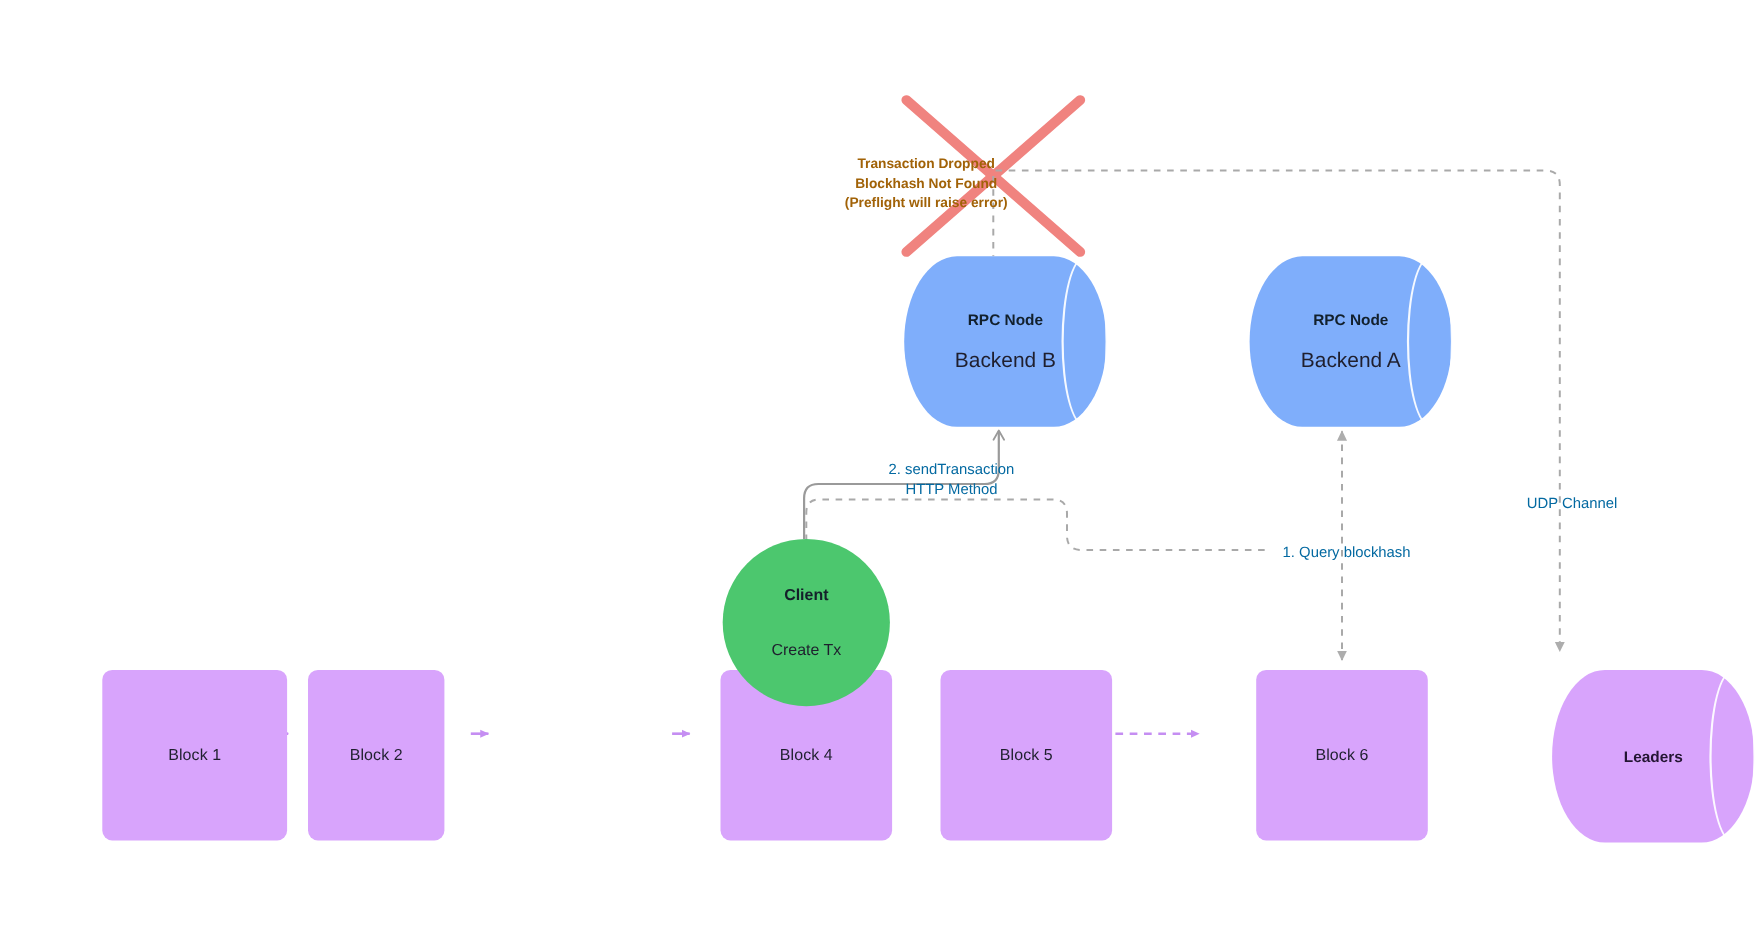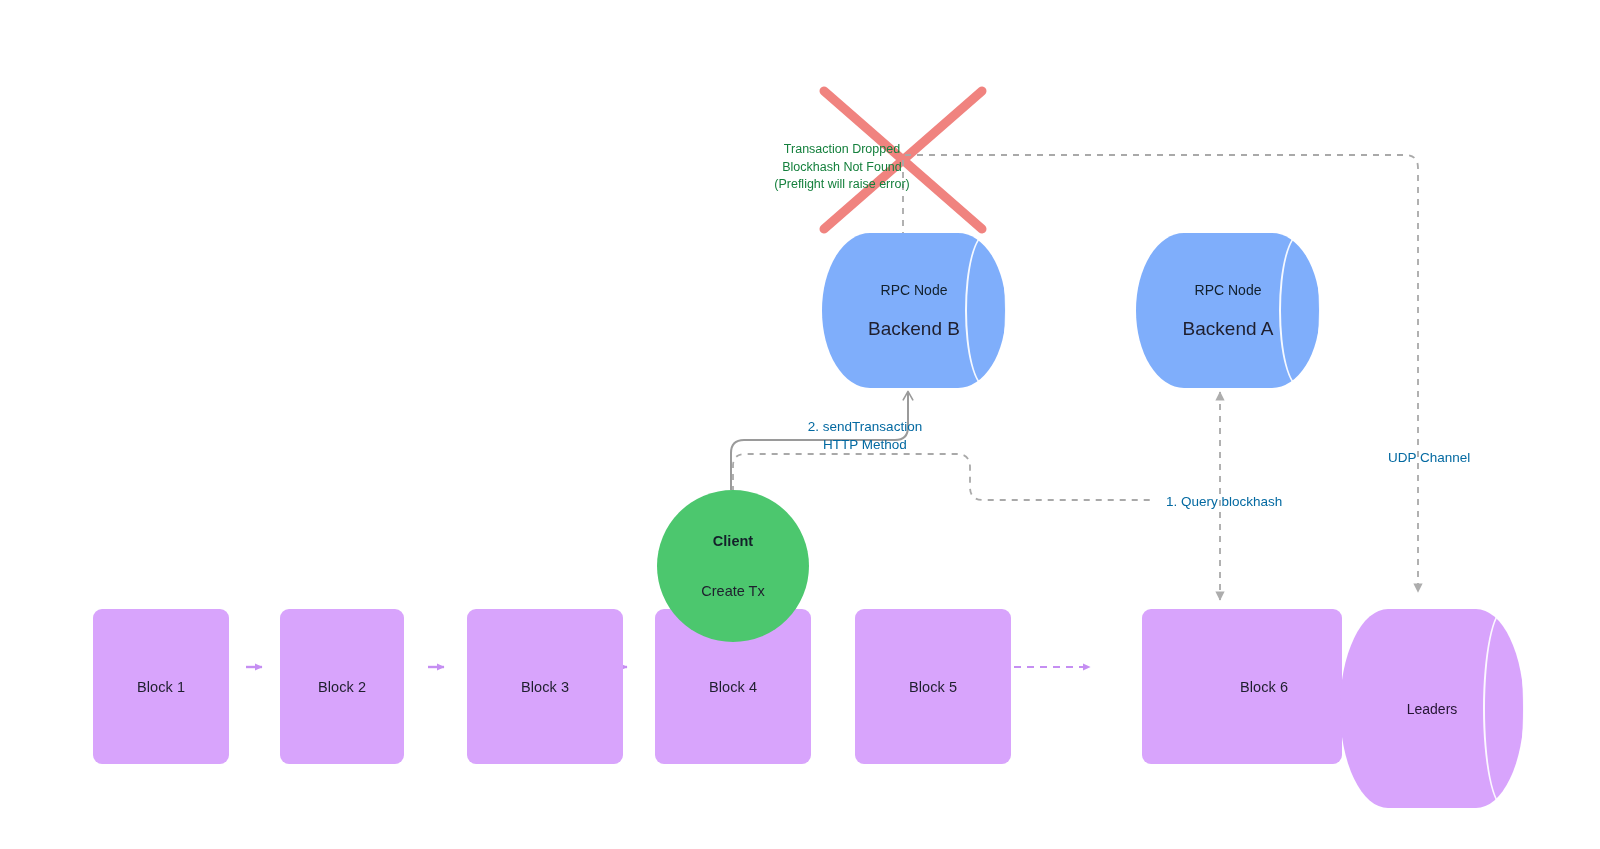--- a/index.html
+++ b/index.html
@@ -88,21 +88,21 @@
     top: 0;
     width: 100%;
     height: 100%;
     display: flex;
     flex-direction: column;
     align-items: center;
     justify-content: center;
   }
   .cyl .title {
     font-size: 14px;
-    font-weight: normal;
+    font-weight: bold;
     color: #12202c;
     margin-bottom: 20px;
   }
   .cyl .sub {
     font-size: 19px;
     color: #1f1f2e;
   }
   .cyl.blue .body { background: #7faefb; }
   .cyl.purple .body { background: #d8a4fc; }
   .cyl.purple .title { color: #241533; margin-bottom: 0; }
@@ -113,22 +113,22 @@
     font-size: 13.5px;
     color: #0369a1;
     white-space: nowrap;
     line-height: 18px;
   }
   .edge-label.center { text-align: center; }
 
   .error-label {
     position: absolute;
     font-size: 12.5px;
-    font-weight: normal;
-    color: #15803d;
+    font-weight: bold;
+    color: #a16207;
     line-height: 17.5px;
     text-align: center;
     white-space: nowrap;
   }
 </style>
 </head>
 <body>
 
 <div id="canvas">
 
@@ -200,40 +200,37 @@
 
   <div class="edge-label center" style="left:765px; top:418px; width:200px;">
     <div>2. sendTransaction</div>
     <div>HTTP Method</div>
   </div>
 
   <div class="edge-label" style="left:1166px; top:493px;">1. Query blockhash</div>
 
   <div class="edge-label" style="left:1388px; top:449px;">UDP Channel</div>
 
-  <div class="block" style="left:93px; top:609px; width:136px; height:155px;">
+  <div class="block" style="left:93px; top:609px; width:168px; height:155px;">
     <span class="lbl">Block 1</span>
   </div>
   <div class="block" style="left:280px; top:609px; width:124px; height:155px;">
     <span class="lbl">Block 2</span>
   </div>
-  <div class="block" style="left:467px; top:609px; width:156px; height:155px;">
-    <span class="lbl">Block 3</span>
-  </div>
   <div class="block" style="left:655px; top:609px; width:156px; height:155px;">
     <span class="lbl">Block 4</span>
   </div>
   <div class="block" style="left:855px; top:609px; width:156px; height:155px;">
     <span class="lbl">Block 5</span>
   </div>
-  <div class="block" style="left:1142px; top:609px; width:156px; height:155px;padding-left:44px;">
+  <div class="block" style="left:1142px; top:609px; width:156px; height:155px;">
     <span class="lbl">Block 6</span>
   </div>
 
-  <div class="cyl purple" style="left:1340px; top:609px; width:184px; height:199px;">
+  <div class="cyl purple" style="left:1411px; top:609px; width:184px; height:157px;">
     <div class="body"></div>
     <div class="cap" style="right:-1px; width:42px;"></div>
     <div class="txt">
       <div class="title">Leaders</div>
     </div>
   </div>
 
   <div class="circle-node" style="left:657px; top:490px; width:152px; height:152px;">
     <div class="title">Client</div>
     <div class="sub">Create Tx</div>

